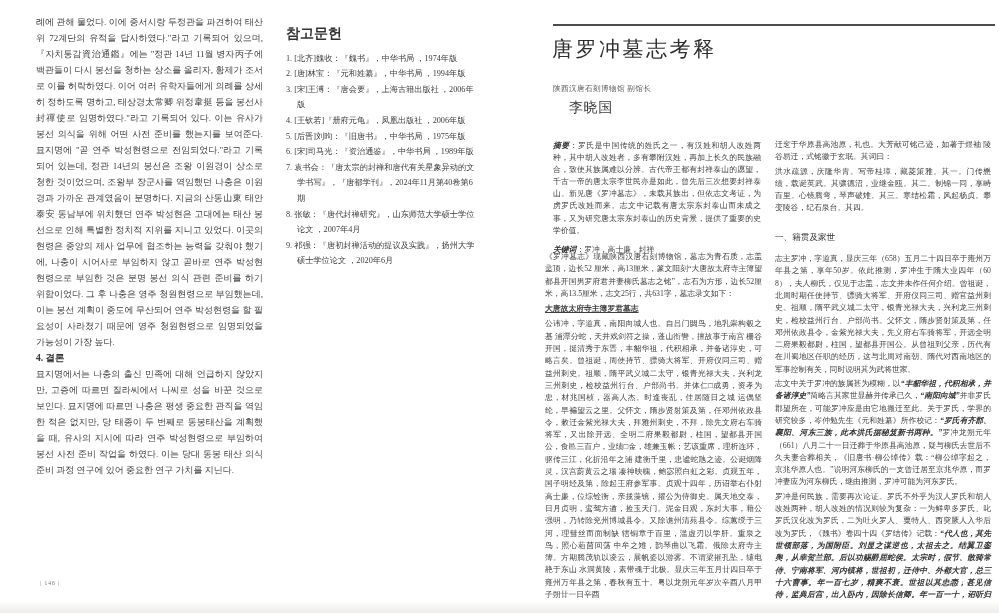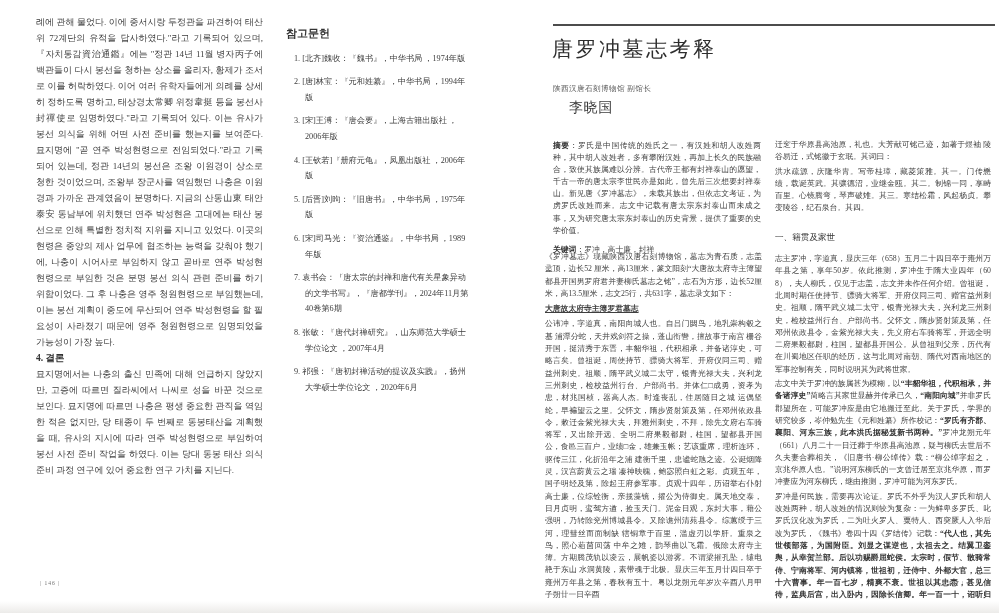--- a/index.html
+++ b/index.html
@@ -22,23 +22,23 @@
     color:#3c3c3c;word-break:break-all;
   }
   .kr-main p{margin:0;}
   .kr-heading{
     font-weight:bold;margin:30px 0 6px 0;font-size:9.5px;color:#333;
   }
   .refs{
     position:absolute;left:286px;top:26px;width:193px;
     font-size:8.2px;line-height:15.6px;color:#3c3c3c;
   }
-  .refs-heading{font-weight:bold;font-size:11px;margin-bottom:9px;color:#333;}
+  .refs-heading{font-weight:bold;font-size:14px;margin-bottom:9px;color:#333;}
   .refs ul{list-style:none;margin:0;padding:0;}
-  .refs li{padding-left:11px;text-indent:-11px;margin:8px;}
+  .refs li{padding-left:11px;text-indent:-11px;margin:0;}
   
   .cn-rule{
     position:absolute;left:553px;top:24px;width:442px;height:2px;background:#4c4c4c;
   }
   .cn-title{
     position:absolute;left:552px;top:35px;
     font-size:21px;letter-spacing:2.5px;color:#2e2e2e;font-weight:500;
   }
   .cn-affil{
     position:absolute;left:553px;top:84px;font-size:7.6px;color:#5a5a5a;letter-spacing:.4px;
@@ -57,21 +57,21 @@
     font-size:7.8px;line-height:12.3px;text-align:justify;color:#3f3f3f;
     word-break:break-all;
   }
   .cn-col p{margin:0 0 2px 0;}
   .col1{position:absolute;left:545px;top:251px;width:217px;}
   .col2{position:absolute;left:775px;top:139px;width:216px;}
   .epitaph-title{font-weight:bold;margin:3px 0 3px 0 !important;text-decoration:underline;}
   .cn-section{
     font-weight:normal;font-size:8.6px;margin:16px 0 10px 0 !important;color:#333;
   }
-  .cn-col b,.cn-abstract b{font-weight:bold;color:#333;}
+  .cn-col b,.cn-abstract b{font-weight:bold;color:#333;font-style:italic;}
   .verse{margin-top:2px !important;}
   .pgnum{
     position:absolute;font-size:5.5px;color:#6e6e6e;letter-spacing:1px;
     font-family:"Liberation Serif","DejaVu Serif",serif;
   }
   .pg-left{left:40px;top:580px;}
   .pg-right{left:944px;top:580px;}
 </style>
 </head>
 <body>

